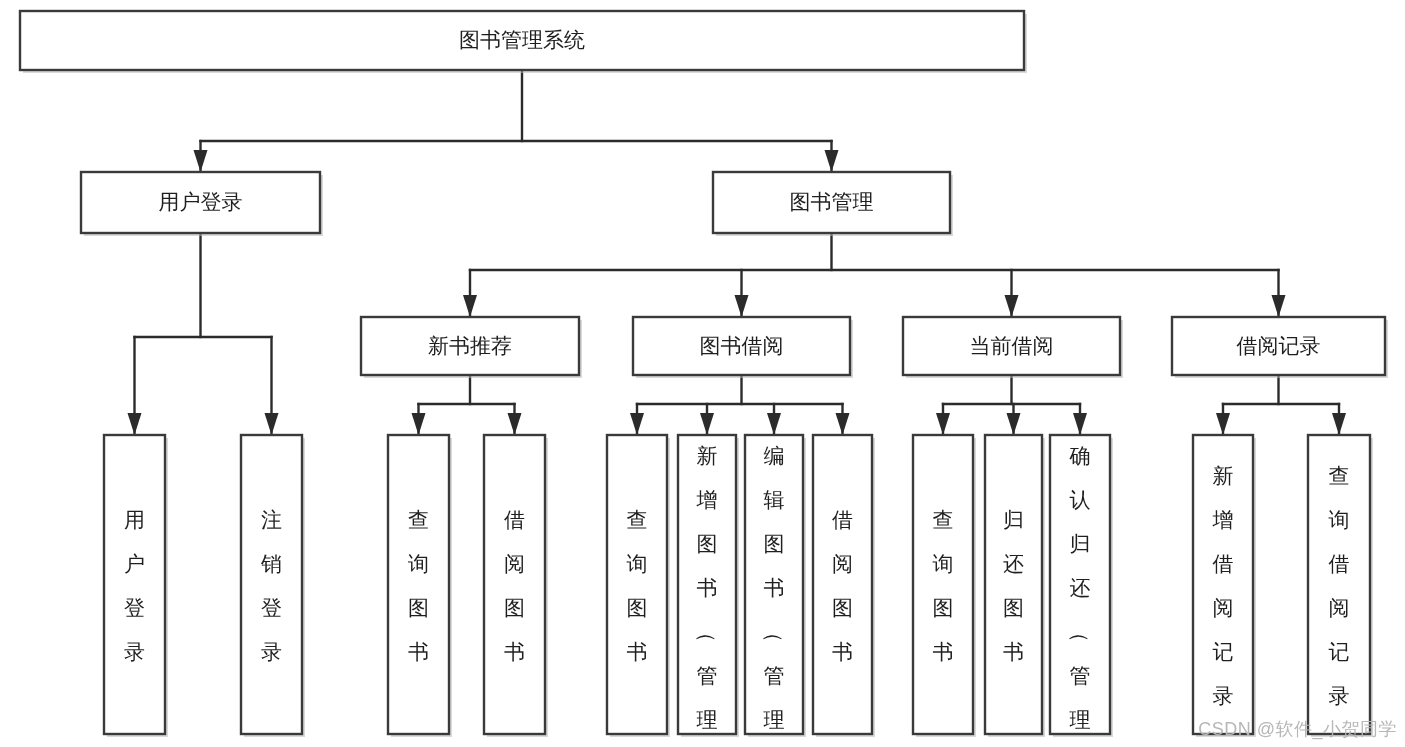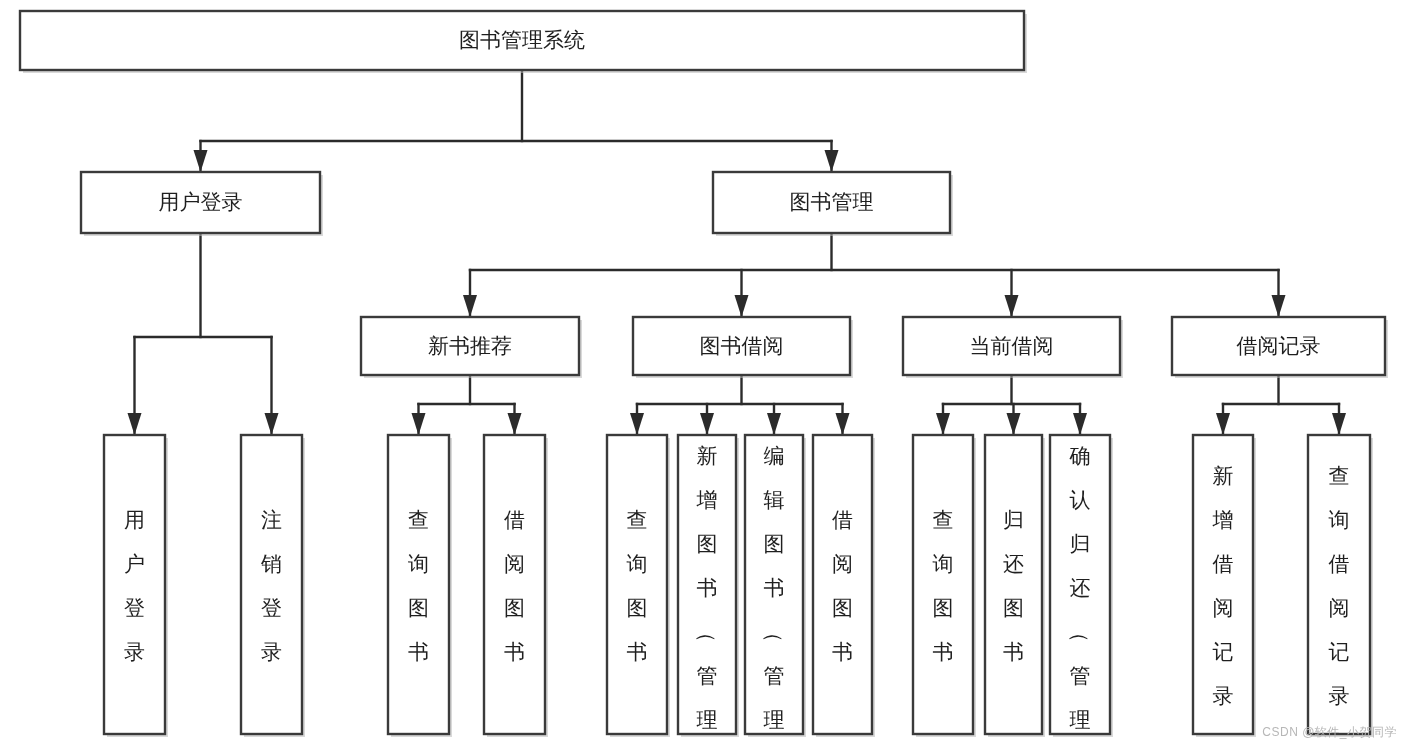--- a/index.html
+++ b/index.html
@@ -60,21 +60,21 @@
     font-size: 21px;
     fill: #1f1f1f;
     text-anchor: middle;
     white-space: pre;
   }
   .watermark-text {
     position: absolute;
     right: 8px;
     bottom: 6px;
     font-family: "Liberation Sans", "DejaVu Sans", sans-serif;
-    font-size: 12px;
+    font-size: 18px;
     color: #b7b7b7;
     letter-spacing: 0.5px;
     user-select: none;
     white-space: nowrap;
   }
 </style>
 </head>
 <body>
 
 <div id="diagram-root">

